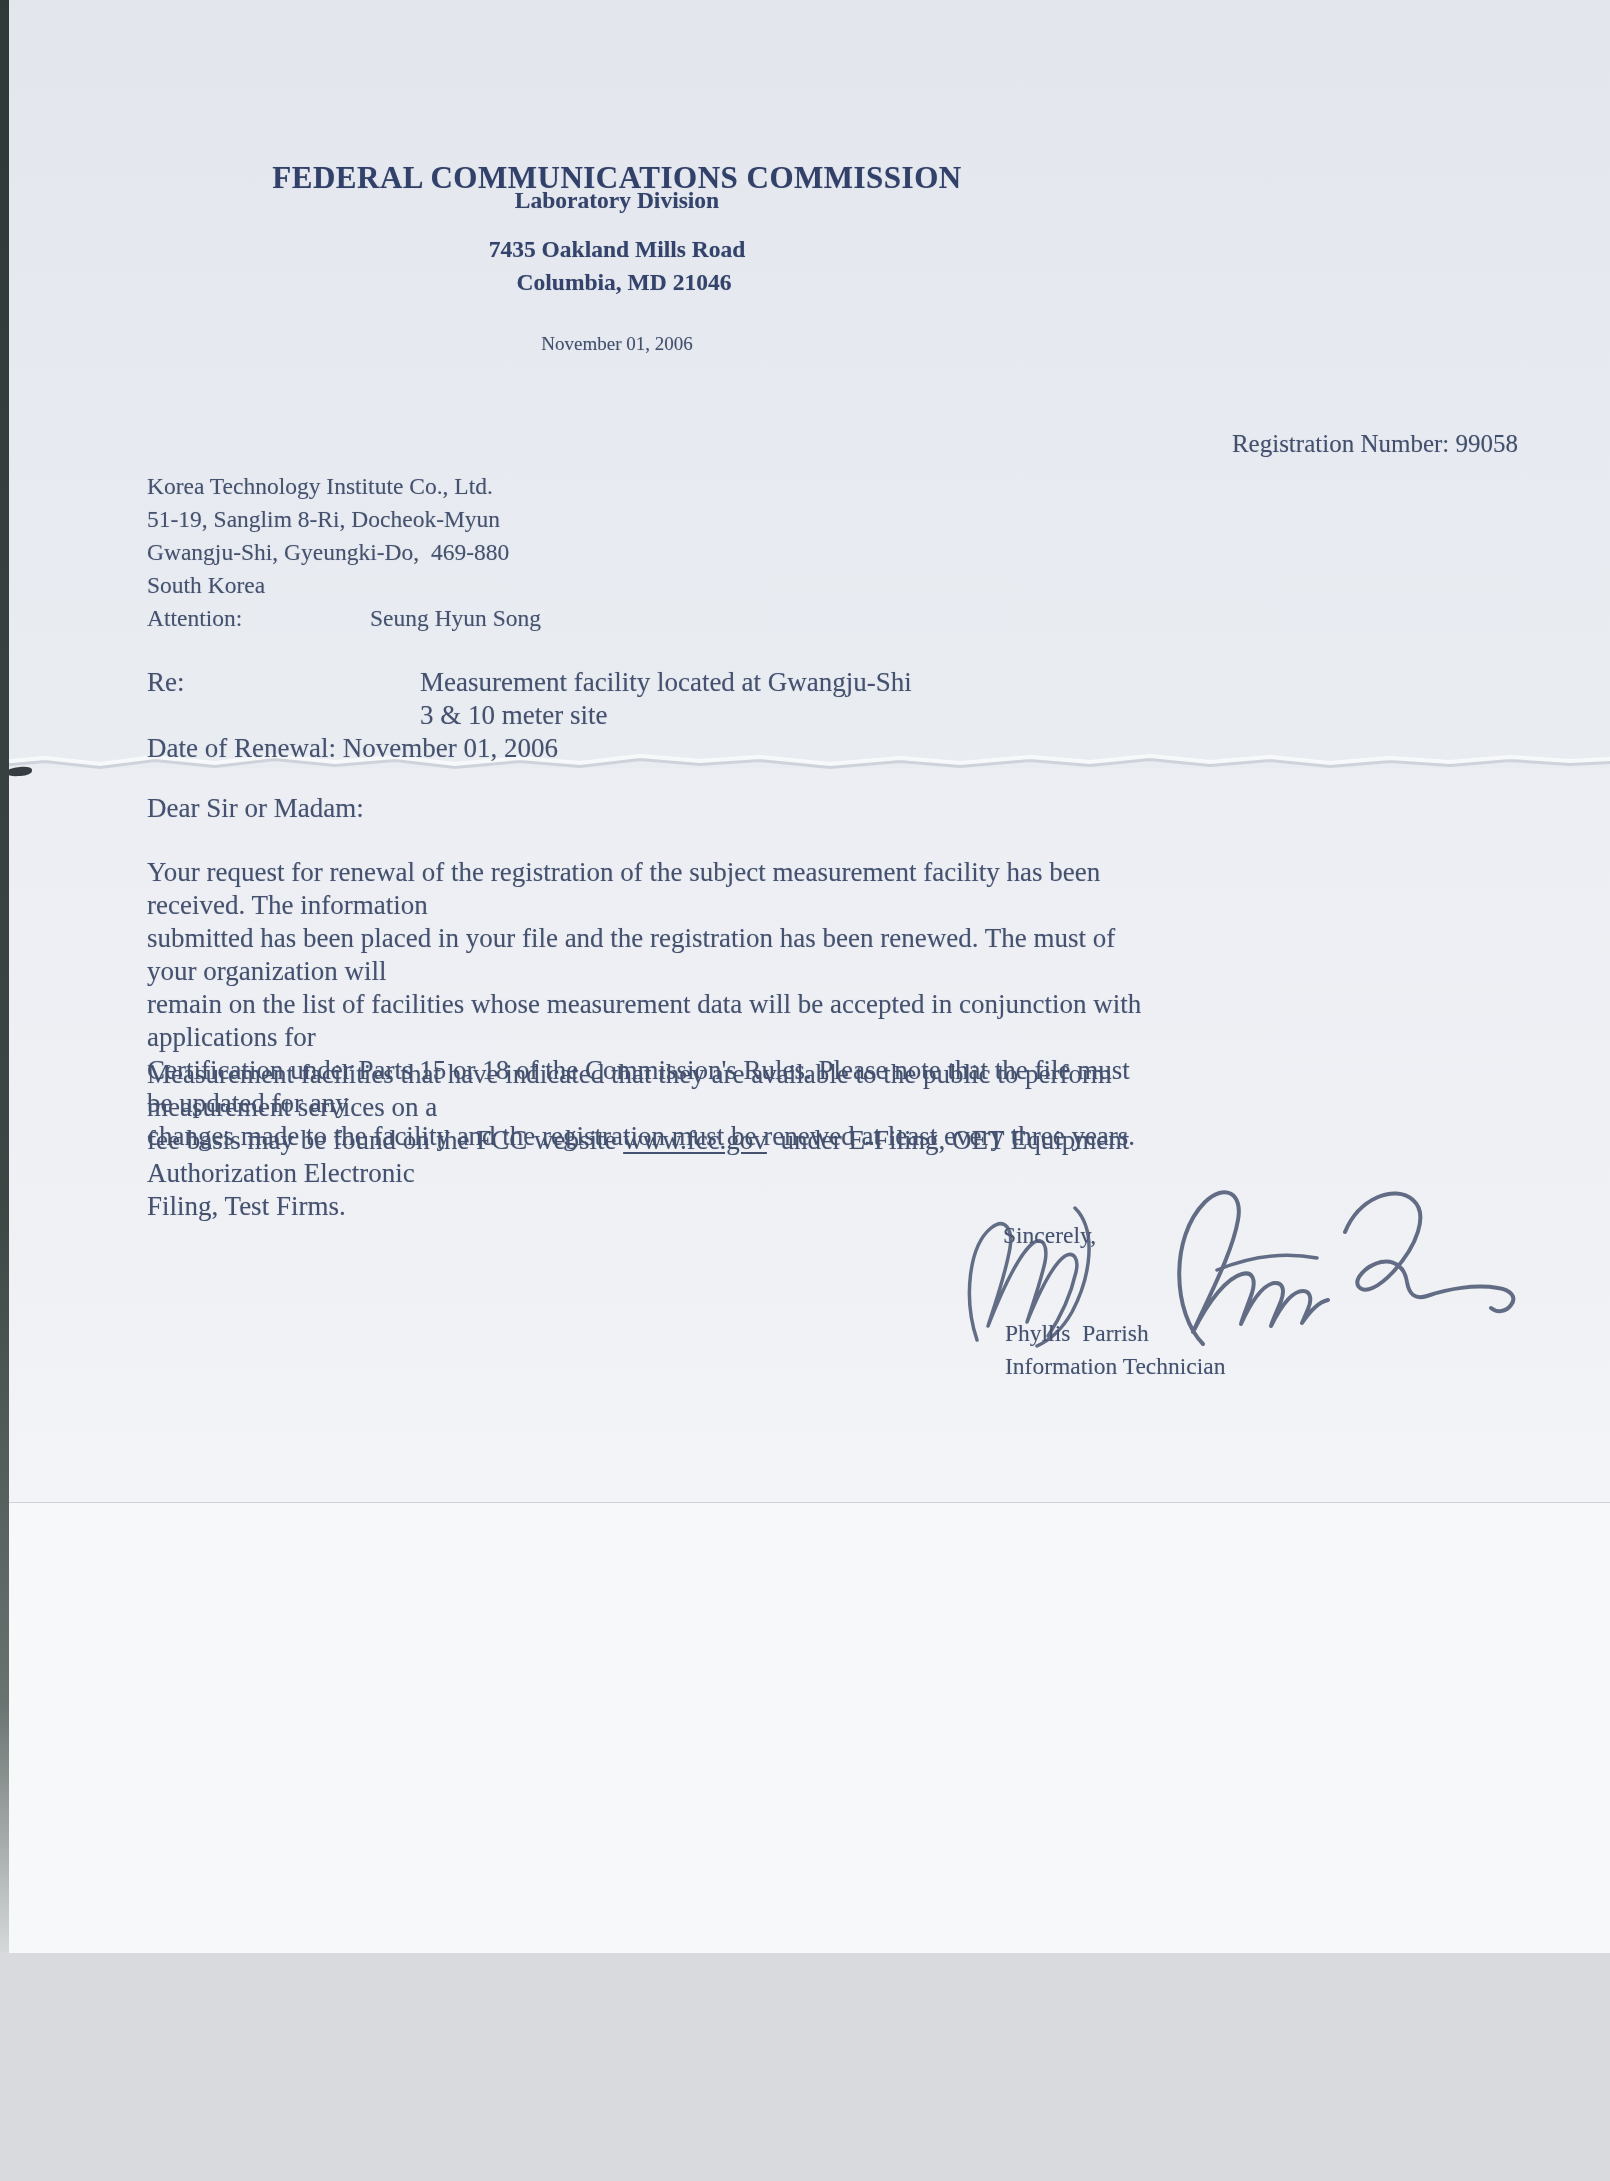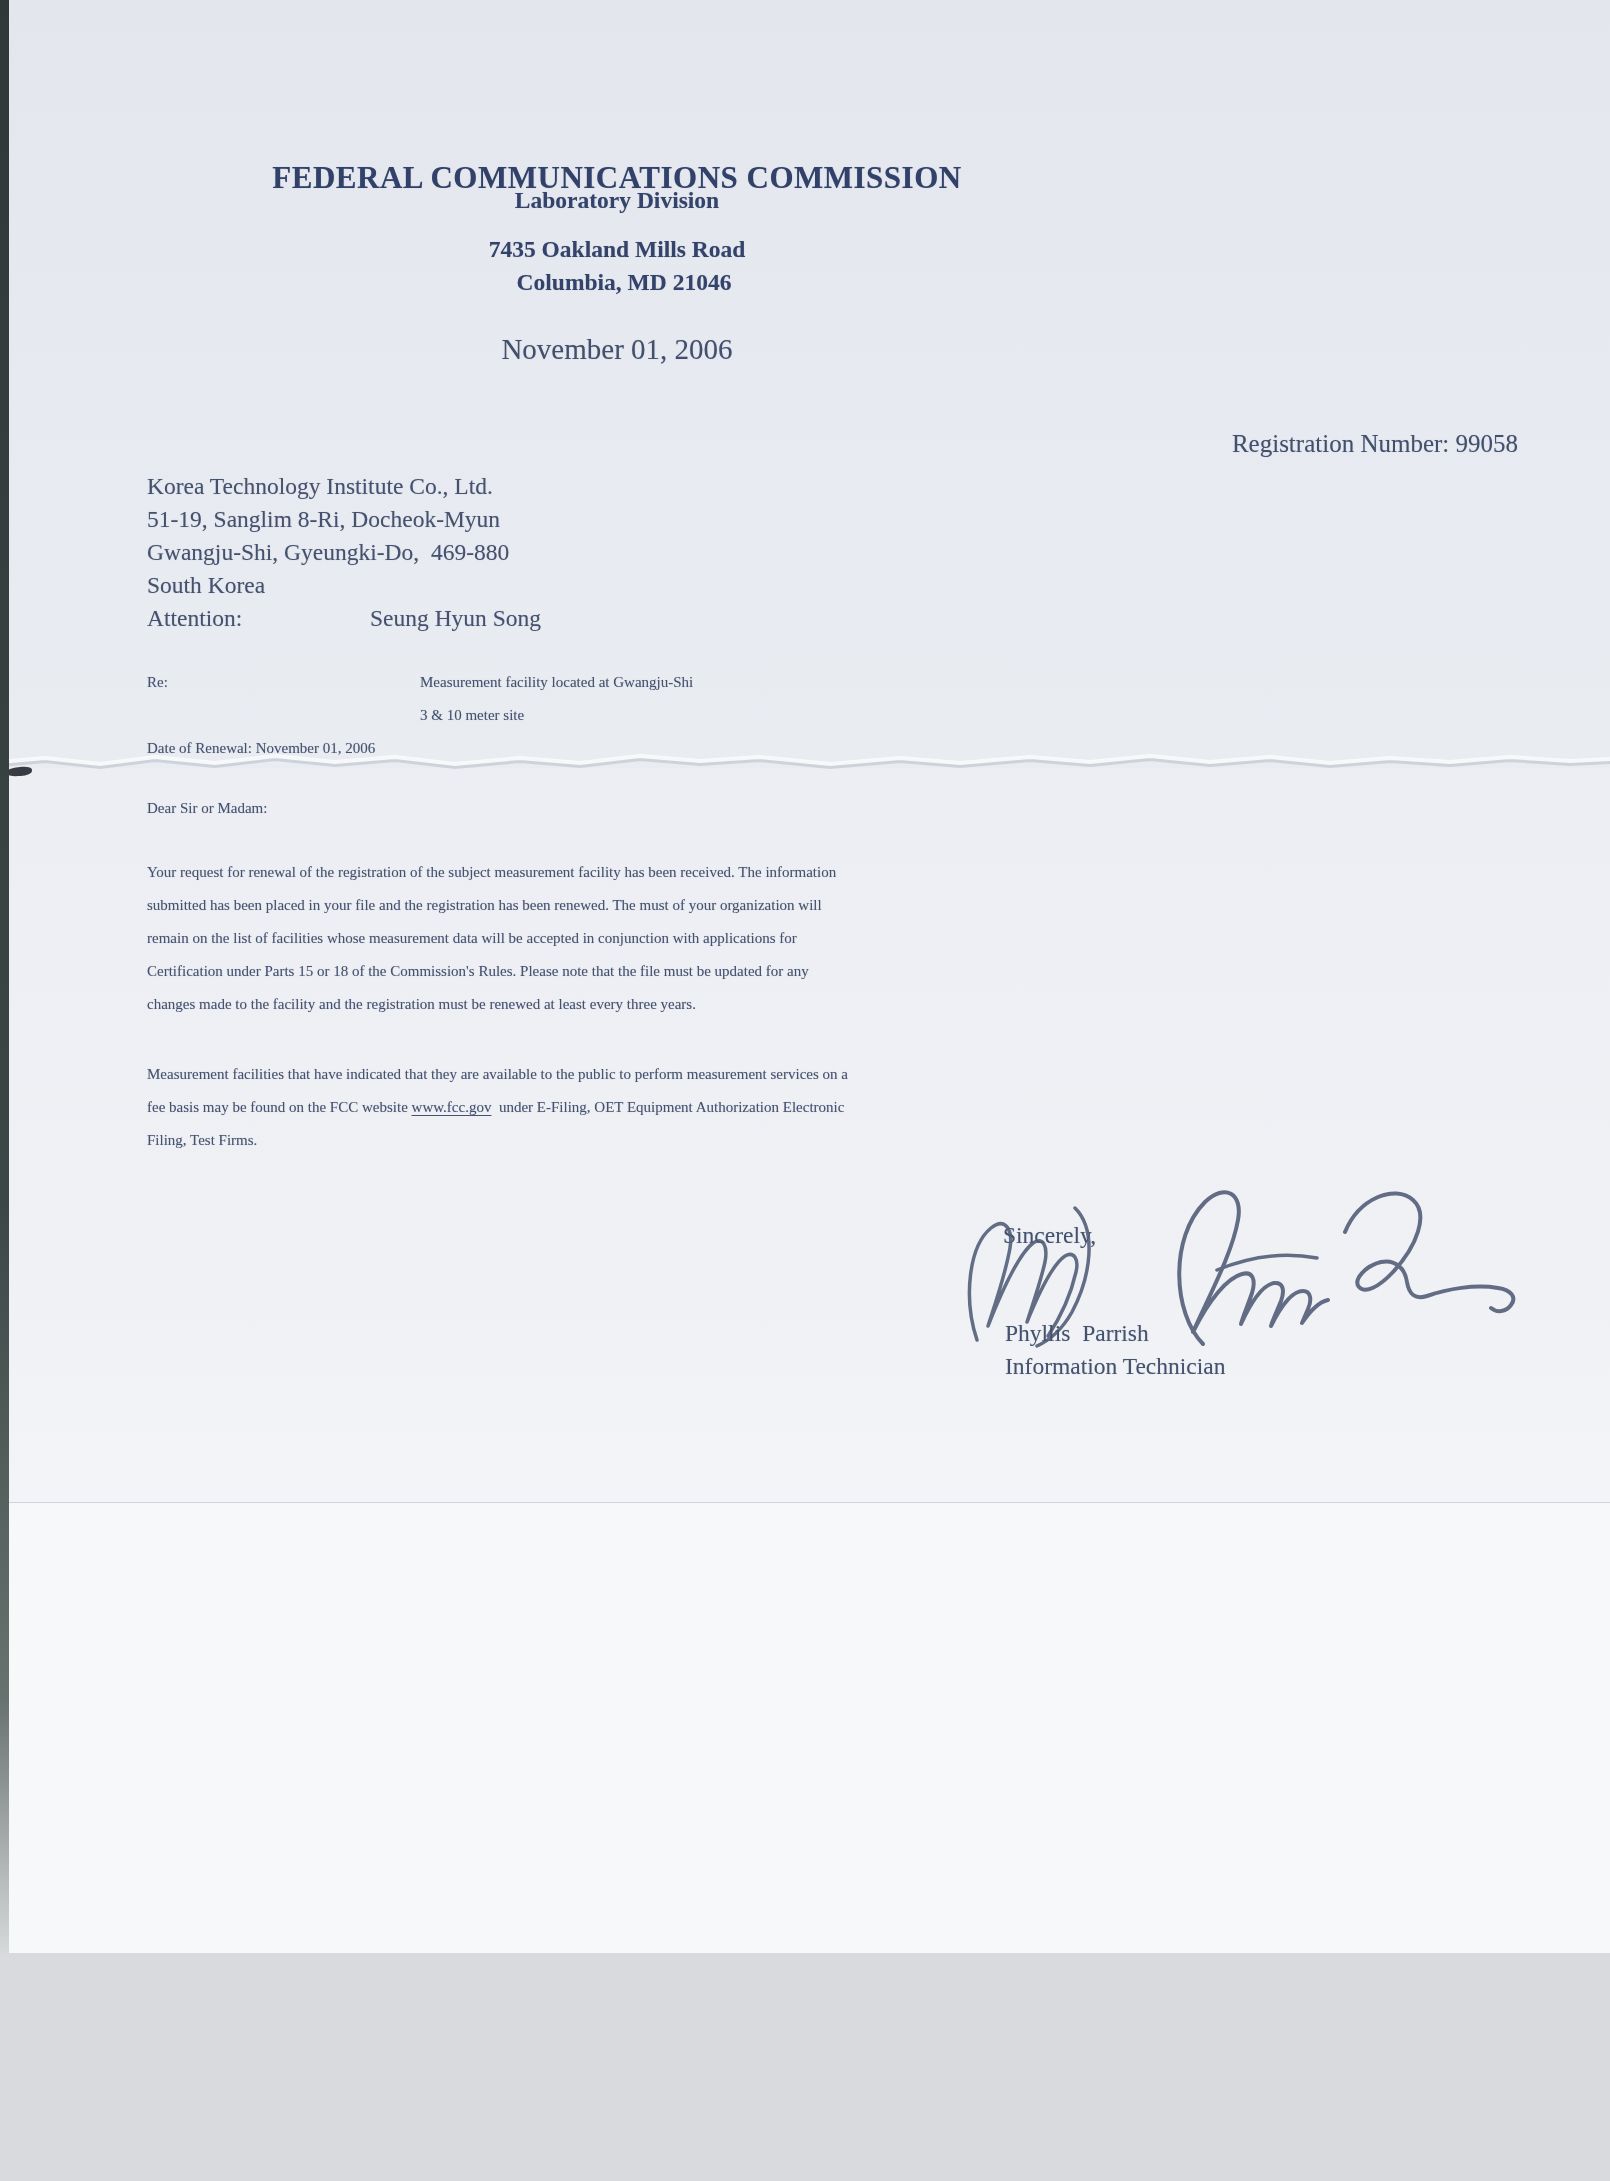--- a/index.html
+++ b/index.html
@@ -35,23 +35,23 @@
     left:0;top:2167px;width:1610px;height:14px;
     background:linear-gradient(180deg,#9aa0a6 0%,#4a5154 25%,#2b3236 60%,#23292d 100%);
   }
   
   .t{white-space:pre-wrap;text-shadow:0 0 1px rgba(70,83,110,.30);}
   .title{
     font-size:31px;font-weight:bold;color:#31416a;
     letter-spacing:.5px;text-align:center;
   }
   .subhead{font-size:23.5px;font-weight:bold;color:#33436b;text-align:center;}
-  .dateline{font-size:29px;text-align:center;color:#42506d;}
+  .dateline{font-size:19px;text-align:center;color:#42506d;}
   .regline{font-size:25px;text-align:right;color:#42506d;}
-  .body-line{font-size:15px;line-height:33px;color:#45526f;}
+  .body-line{font-size:27px;line-height:33px;color:#45526f;}
   .addr-line{font-size:23.5px;line-height:33px;color:#45526f;}
   .re-label{display:inline-block;}
   .link{text-decoration:underline;text-underline-offset:3px;}
   .sig-text{font-size:23.5px;color:#45526f;}
   
   .tear-speck{
     left:6px;top:767px;width:26px;height:9px;
     background:#363c42;border-radius:60% 40% 50% 50%;
     transform:rotate(-4deg);
   }

